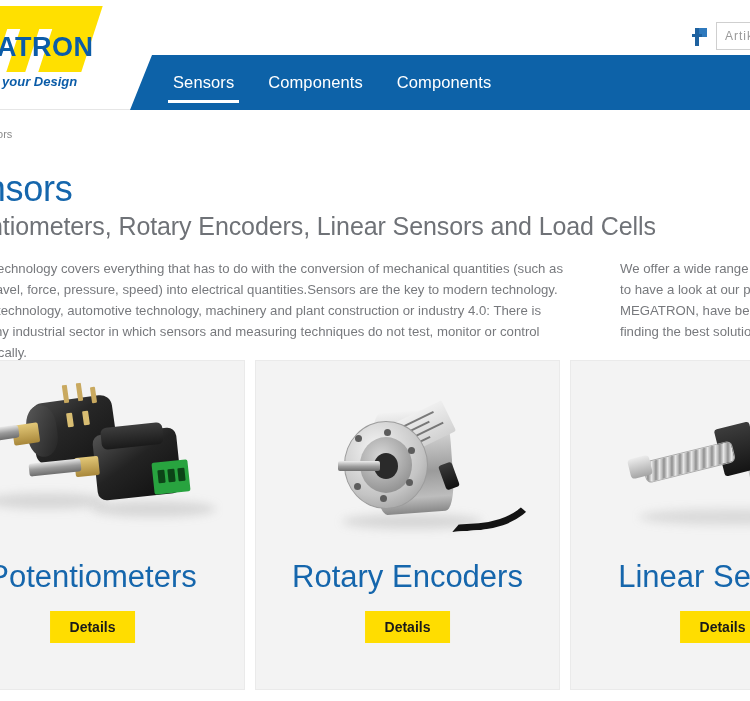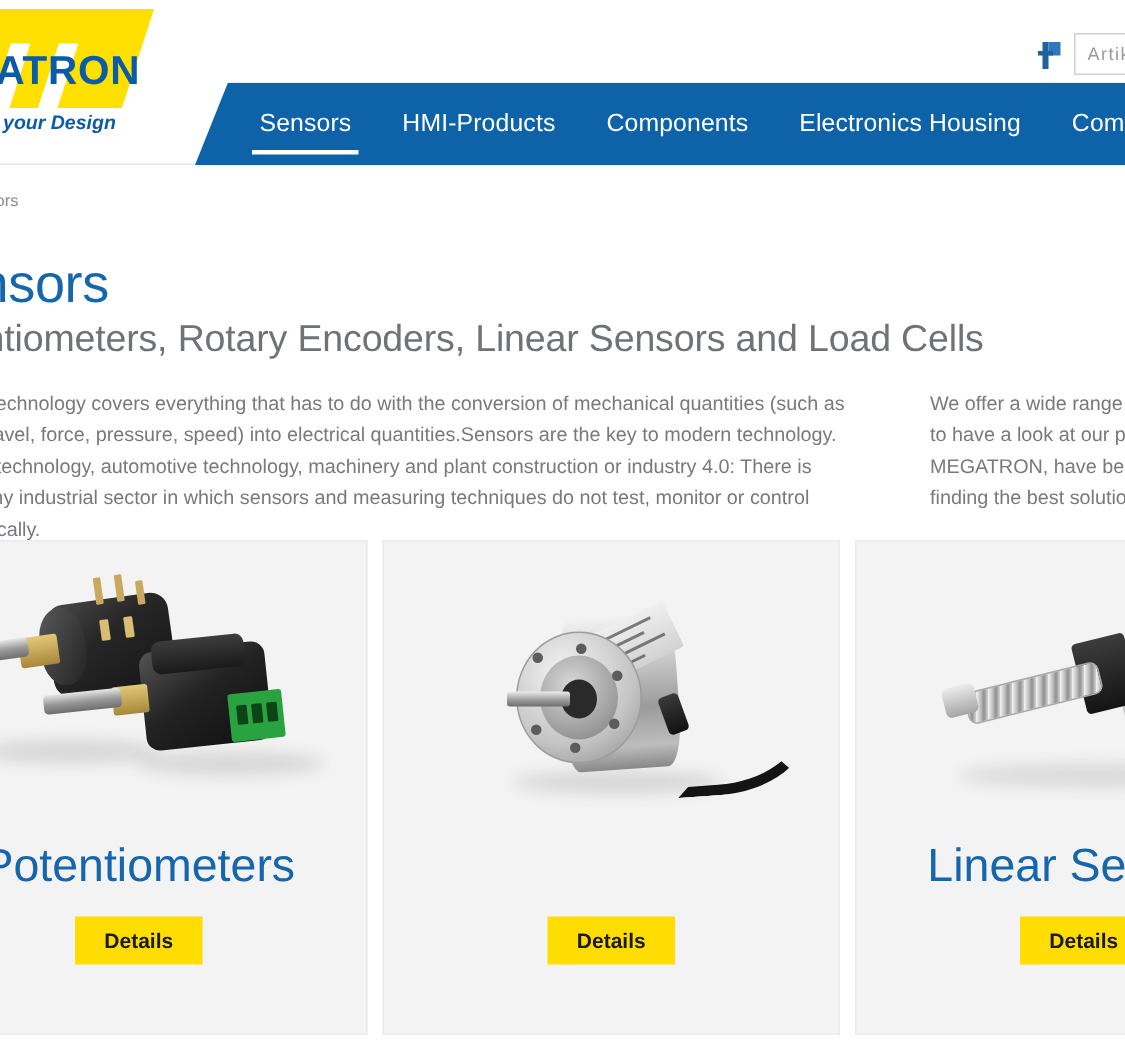--- a/index.html
+++ b/index.html
@@ -401,23 +401,21 @@
       <div class="f-stem"></div>
       <div class="f-flag"></div>
       <div class="f-bar"></div>
     </div>
 
     <input class="search-box" type="text" placeholder="Artikelnummer" style="">
 
     <nav class="nav">
       <div class="nav-inner">
         <div class="nav-item active">Sensors</div>
-        <div class="nav-item">HMI-Products</div>
         <div class="nav-item">Components</div>
-        <div class="nav-item">Electronics Housing</div>
         <div class="nav-item">Components</div>
 
       </div>
     </nav>
   </div>
 
   <div class="breadcrumb">Sensors</div>
 
   <h1 class="page-title">Sensors</h1>
   <h2 class="page-subtitle">Potentiometers, Rotary Encoders, Linear Sensors and Load Cells</h2>
@@ -478,20 +476,21 @@
         <div class="enc-hole" style="left:99px; top:66px; width:7px; height:7px;"></div>
         <div class="enc-hole" style="left:128px; top:60px; width:7px; height:7px;"></div>
         <div class="enc-hole" style="left:152px; top:78px; width:7px; height:7px;"></div>
         <div class="enc-hole" style="left:150px; top:110px; width:7px; height:7px;"></div>
         <div class="enc-hole" style="left:124px; top:126px; width:7px; height:7px;"></div>
         <div class="enc-hole" style="left:98px; top:114px; width:7px; height:7px;"></div>
 
         <div style="position:absolute; left:186px; top:94px; width:14px; height:26px; background:linear-gradient(180deg,#3a3a3a,#121212); border-radius:3px; transform:rotate(-20deg);"></div>
         <div style="position:absolute; left:194px; top:100px; width:90px; height:60px; border:7px solid #141414; border-top-color:transparent; border-left-color:transparent; border-right-color:transparent; border-radius:0 0 70% 0; transform:rotate(-4deg);"></div>
       </div>
+      <div class="card-title">Rotary Encoders</div>
       <button class="card-btn">Details</button>
     </div>
 
     <div class="card">
       <div class="card-img">
         <div class="lin-shadow" style="left:68px; top:140px; width:190px; height:16px;"></div>
 
         <div class="lin-body" style="left:172px; top:48px; width:170px; height:44px;"></div>
 
         <div class="lin-cap" style="left:148px; top:56px; width:36px; height:48px;"></div>

